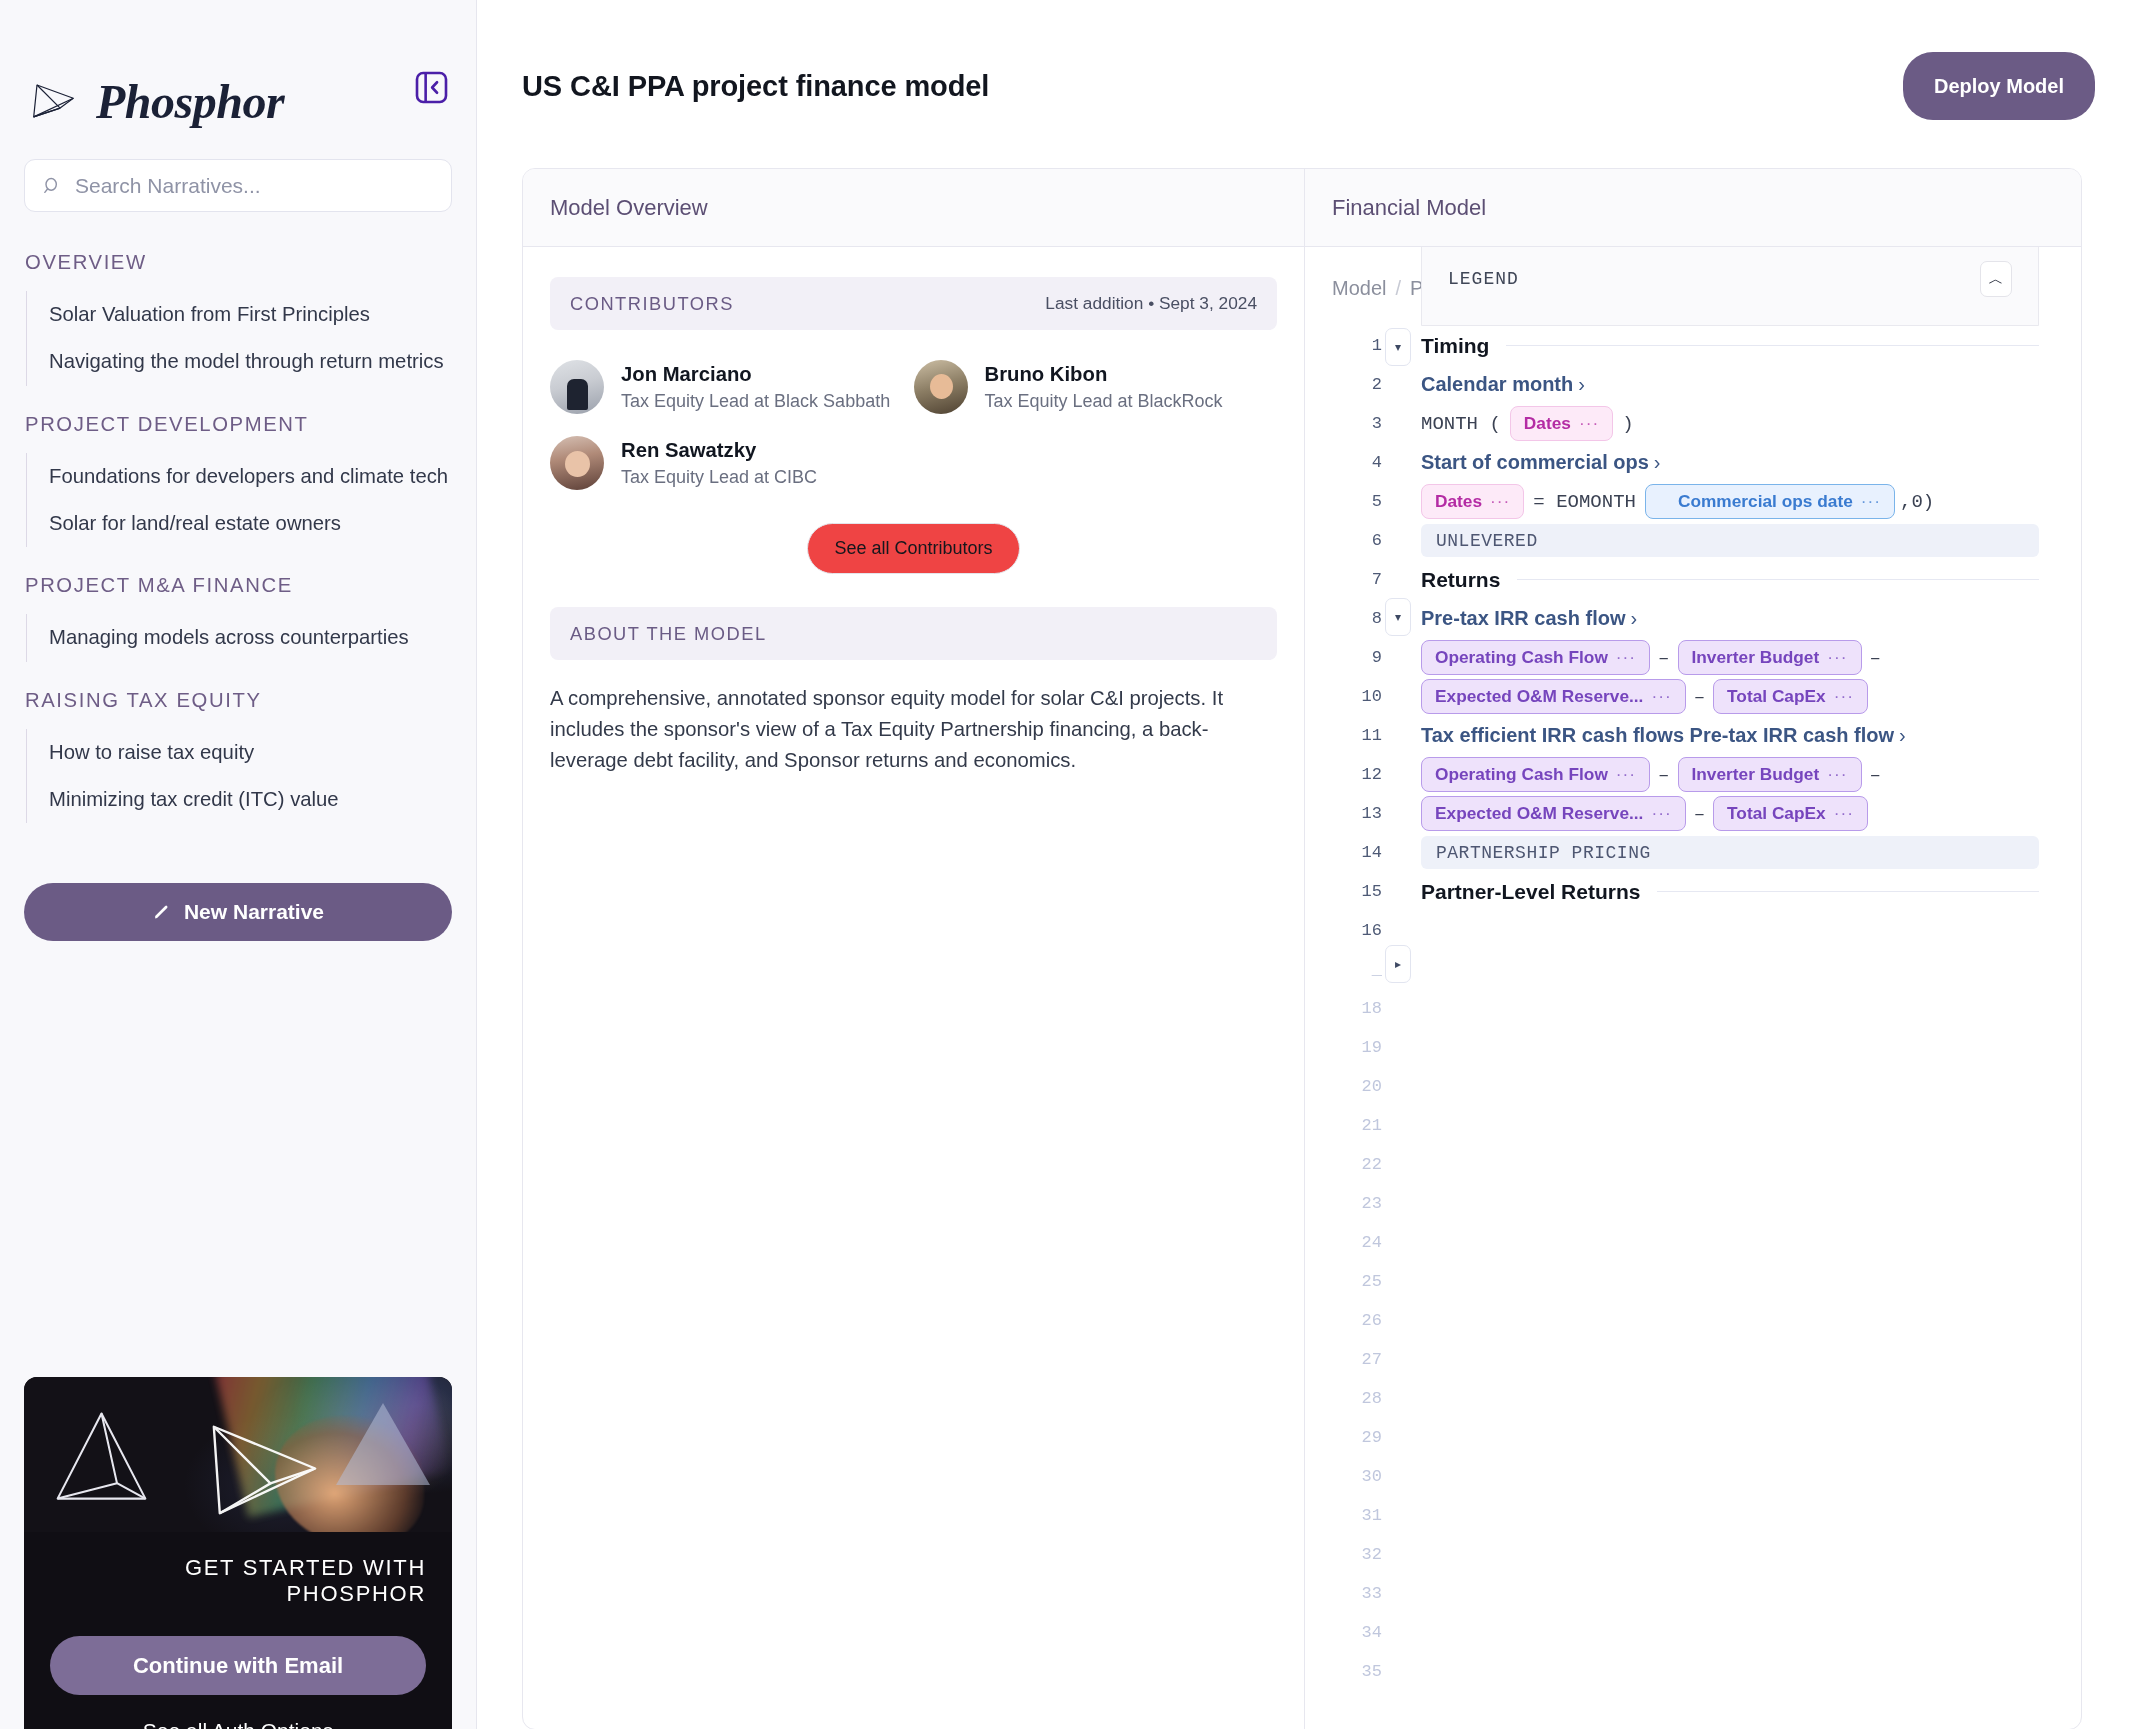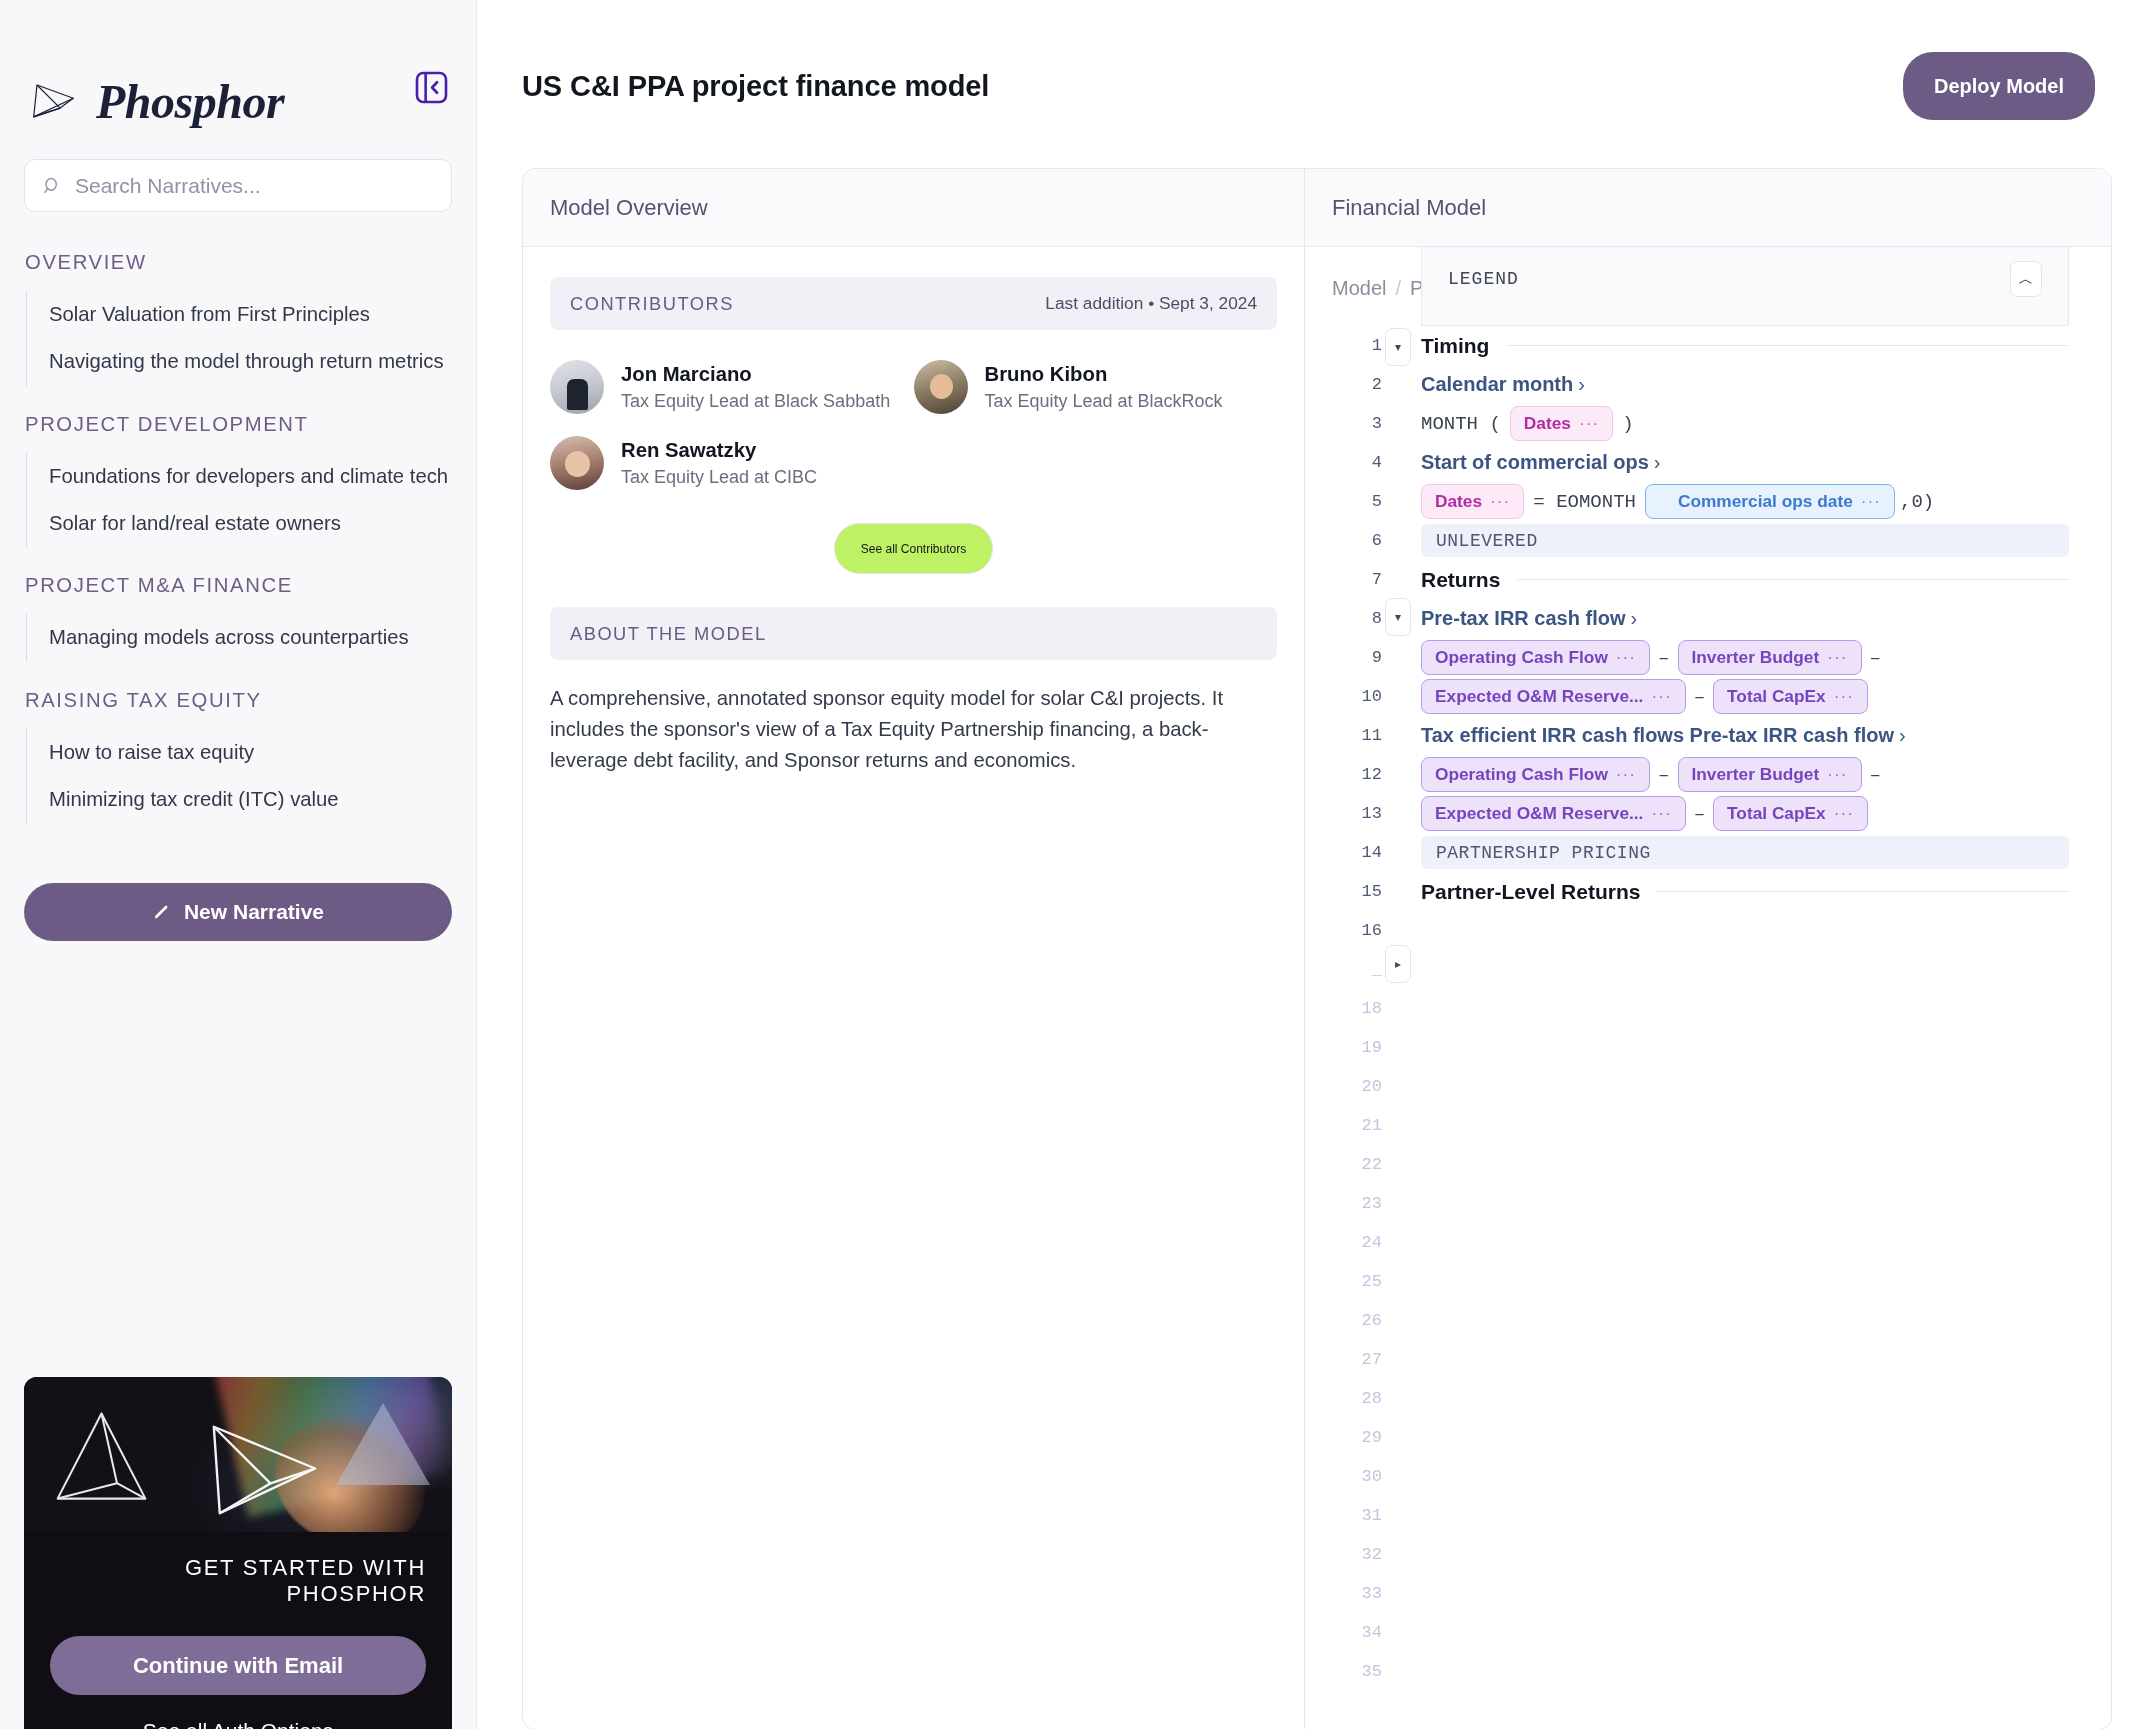--- a/index.html
+++ b/index.html
@@ -166,21 +166,21 @@
     padding: 52px 45px 0 45px;
   }
   .page-title { font-size: 29px; font-weight: 700; color:#12161f; letter-spacing:-0.1px; }
   .deploy-btn {
     background:#6b5b85; color:#fff; border:none; border-radius:30px;
     font-size: 20px; font-weight:700; padding: 0 31px; height: 68px;
     cursor:pointer; font-family:"Liberation Sans", sans-serif;
   }
 
   .panels {
-    margin: 48px 28px 0 45px;
+    margin: 48px 58px 0 45px;
     border: 1.5px solid #e7e7ef;
     border-radius: 13px;
     display:flex; flex: 1 1 auto; min-height: 0; overflow:hidden;
     background:#fff;
   }
   .panel { display:flex; flex-direction:column; min-width:0; }
   .panel-left { flex: 0 0 782px; border-right:1.5px solid #e7e7ef; }
   .panel-right { flex: 1 1 auto; }
   .panel-head {
     height: 78px; flex:0 0 78px;
@@ -217,22 +217,22 @@
   .av2::after { content:""; position:absolute; left:15px; top:15px; width:25px; height:26px;
     background:#e9c3a8; border-radius:50%; }
   .av3 { background: linear-gradient(165deg,#cdbfa5 0%,#8a7c63 50%,#4d4030 100%); }
   .av3::after { content:""; position:absolute; left:16px; top:14px; width:23px; height:25px;
     background:#e7bb97; border-radius:50%; }
   .contrib-name { font-size: 20.3px; font-weight:700; color:#111620; margin-bottom: 5px; }
   .contrib-role { font-size: 18px; color:#6a6f80; }
 
   .see-all-wrap { display:flex; justify-content:center; margin-top: 33px; }
   .see-all {
-    border:1.5px solid #e4e4ea; background:#bef264; border-radius:30px;
-    font-size: 12px; color:#15171d; padding: 0 26px; height: 51px; cursor:pointer;
+    border:1.5px solid #e4e4ea; background:#ef4444; border-radius:30px;
+    font-size: 18px; color:#15171d; padding: 0 26px; height: 51px; cursor:pointer;
     font-family:"Liberation Sans", sans-serif;
   }
 
   .about-body {
     margin-top: 23px; font-size: 20.3px; line-height: 1.52; color:#333a4a; max-width: 743px;
   }
 
   
   .breadcrumb {
     display:flex; align-items:center; gap: 9px;

